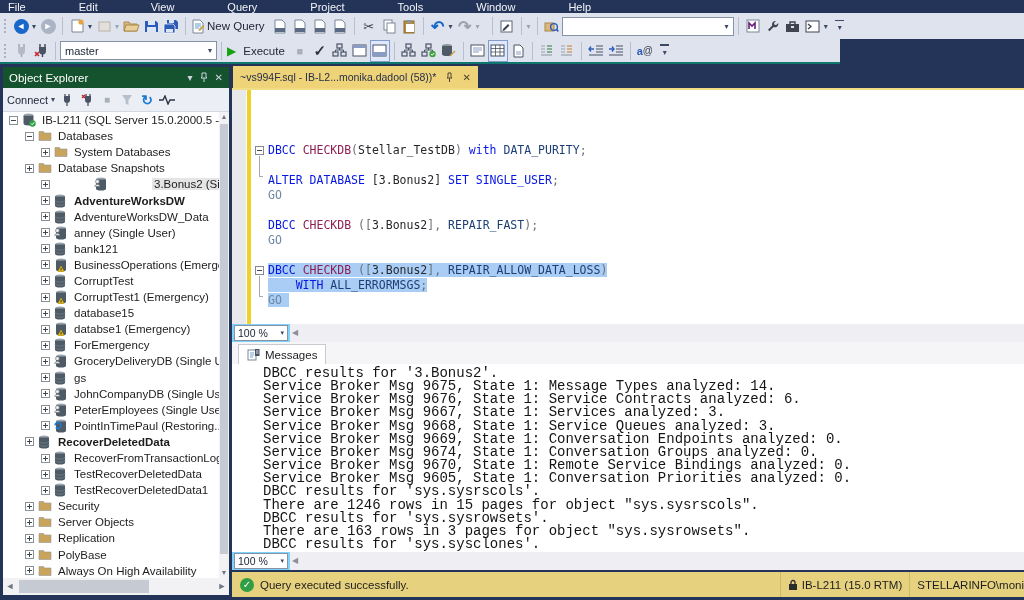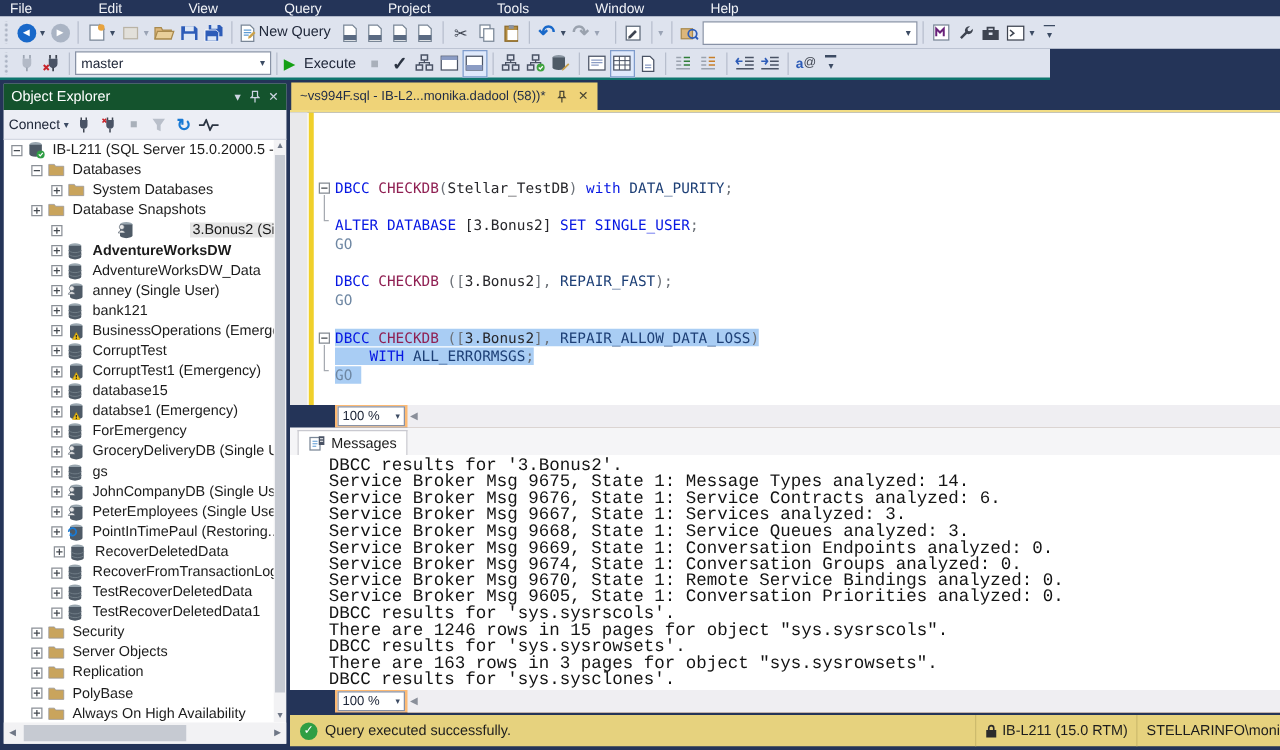--- a/index.html
+++ b/index.html
@@ -61,21 +61,21 @@
   .c-sys { color:#8f1f52; }
   .c-opt { color:#1d3f76; }
   .c-id { color:#27272b; }
   .c-gray { color:#6b7077; }
   .c-go { color:#6e87a3; }
   .fold { position:absolute; left:23px; width:9px; height:9px; border:1px solid #848a92; background:#fff; }
   .fold::before { content:""; position:absolute; left:1px; right:1px; top:3px; height:1px; background:#43484f; }
   .fline { position:absolute; left:27px; width:1px; background:#a6aab1; }
   .fline::after { content:""; position:absolute; bottom:0; left:1px; width:3px; height:1px; background:#a6aab1; }
 
-  .zoomrow { position:absolute; left:232px; right:0; height:18px; background:#fdba74; display:flex; align-items:center;margin-left:36px; }
+  .zoomrow { position:absolute; left:232px; right:0; height:18px; background:#7dd3fc; display:flex; align-items:center; }
   .zoombox { margin-left:2px; width:54px; height:16px; background:#fff; border:1px solid #8892a6; font-size:10.5px; color:#20283a; display:flex; align-items:center; justify-content:space-between; padding:0 3px; }
   .zoombox .cv { font-size:7px; color:#3c4b63; }
   .hsb { flex:1; height:100%; margin-left:2px; background:#efeef2; position:relative; }
   .hsb .arr { position:absolute; left:2px; top:0; font-size:8px; line-height:18px; color:#8a8f9a; }
 
   #msg-tabstrip { position:absolute; left:232px; top:342px; right:0; height:22px; background:#f5f5f7; }
   #msg-tab { position:absolute; left:6px; top:2px; height:20px; background:#fff; border:1px solid #c9c9d0; border-bottom:none; display:flex; align-items:center; padding:0 8px; font-size:11.5px; color:#1c1c1c; }
   #msg-tab .mi { margin-right:5px; }
   #messages { position:absolute; left:232px; top:364px; right:0; height:188px; background:#fff; overflow:hidden; }
   .msg-line { font-family:"Liberation Mono",monospace; font-size:14px; line-height:13.15px; color:#141414; white-space:pre; }
@@ -663,21 +663,21 @@
             <span class="ticn">
               <svg width="14" height="14" viewBox="0 0 14 14">
                 <ellipse cx="7" cy="2.6" rx="5" ry="2.1" fill="#9aa7b0"></ellipse>
                 <path d="M2 2.6 v8.8 a5 2.1 0 0 0 10 0 V2.6" fill="#4e5a66"></path>
                 <path d="M1 6.5 a3 3 0 1 1 1 2.2" fill="none" stroke="#1a7ad4" stroke-width="1.4"></path>
                 <path d="M1.6 9.6 l.4-2.4 2.2 1" fill="#1a7ad4"></path>
               </svg>
             </span>
             <span class="tlabel">PointInTimePaul (Restoring...)</span>
           </div>
-          <div class="trow" style="padding-left: 40px;">
+          <div class="trow" style="padding-left: 22px; font-weight: bold;">
             <span class="exp plus"></span>
             <span class="ticn">
               <svg width="12" height="14" viewBox="0 0 12 14">
                 <ellipse cx="6" cy="2.6" rx="5" ry="2.1" fill="#9aa7b0"></ellipse>
                 <path d="M1 2.6 v8.8 a5 2.1 0 0 0 10 0 V2.6" fill="#4e5a66"></path>
                 <path d="M1 6 a5 2.1 0 0 0 10 0 M1 9 a5 2.1 0 0 0 10 0" stroke="#76828c" fill="none" stroke-width=".7"></path>
               </svg>
             </span>
             <span class="tlabel">RecoverDeletedData</span>
           </div>

